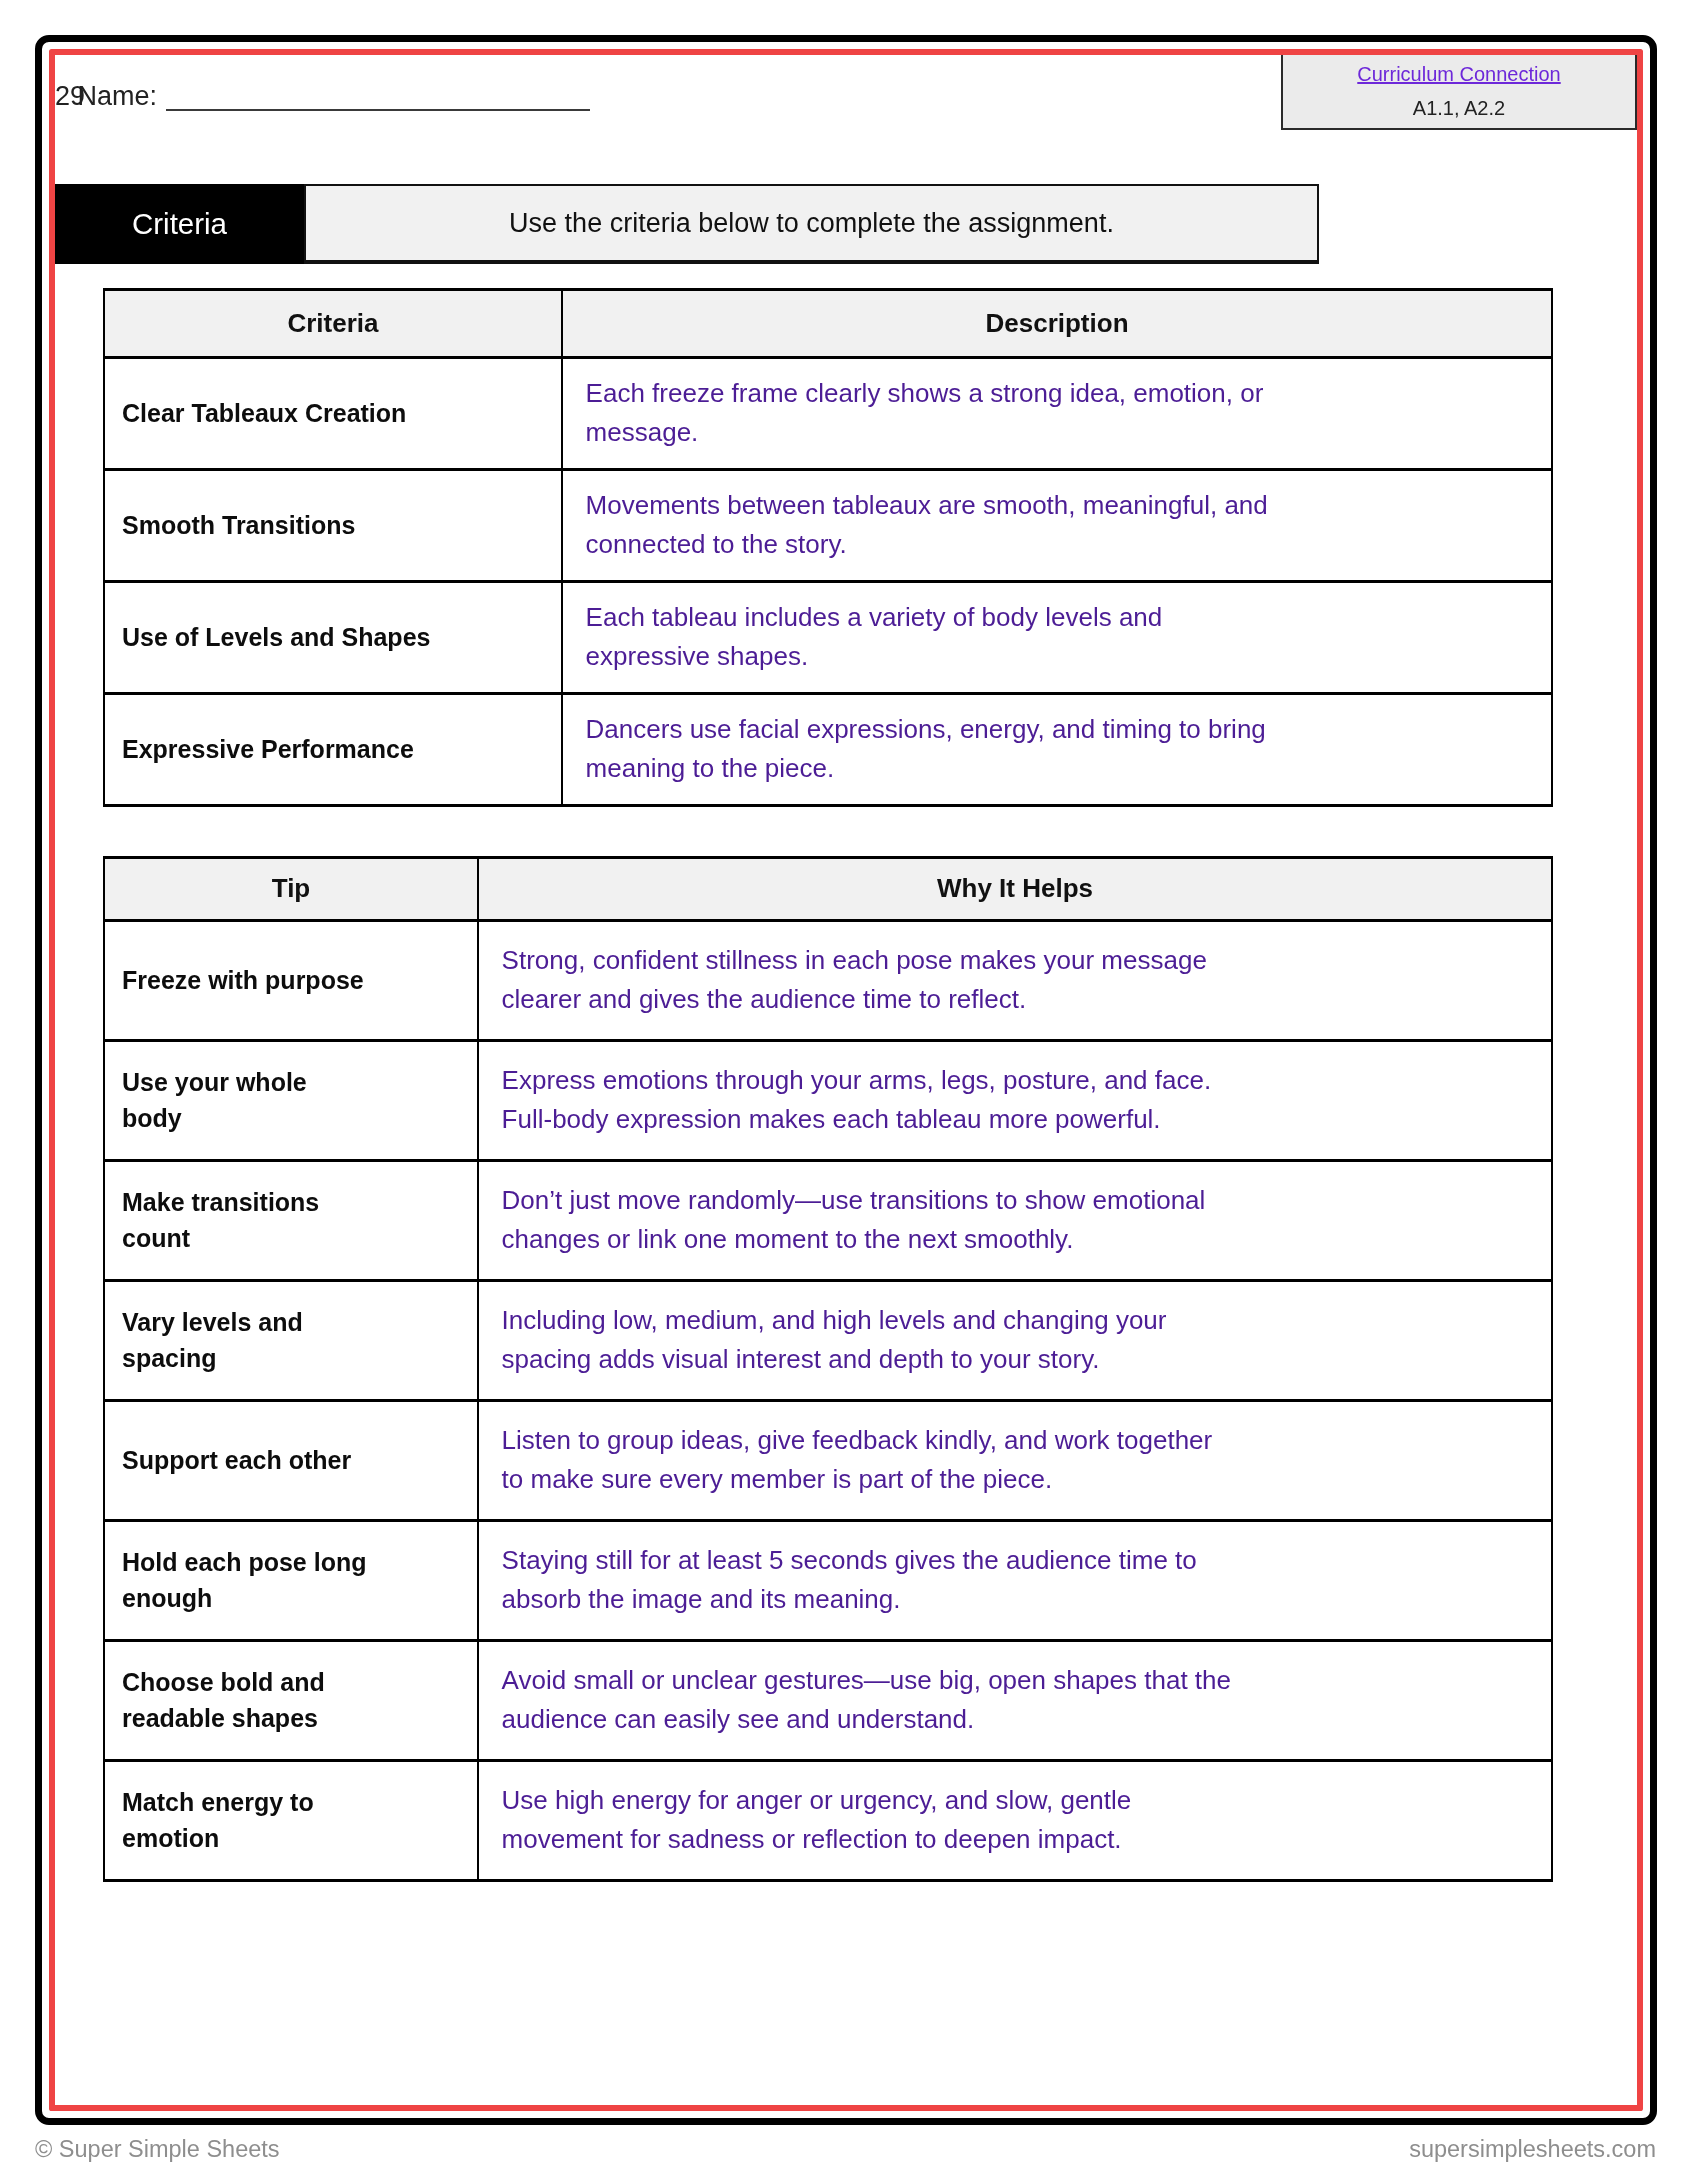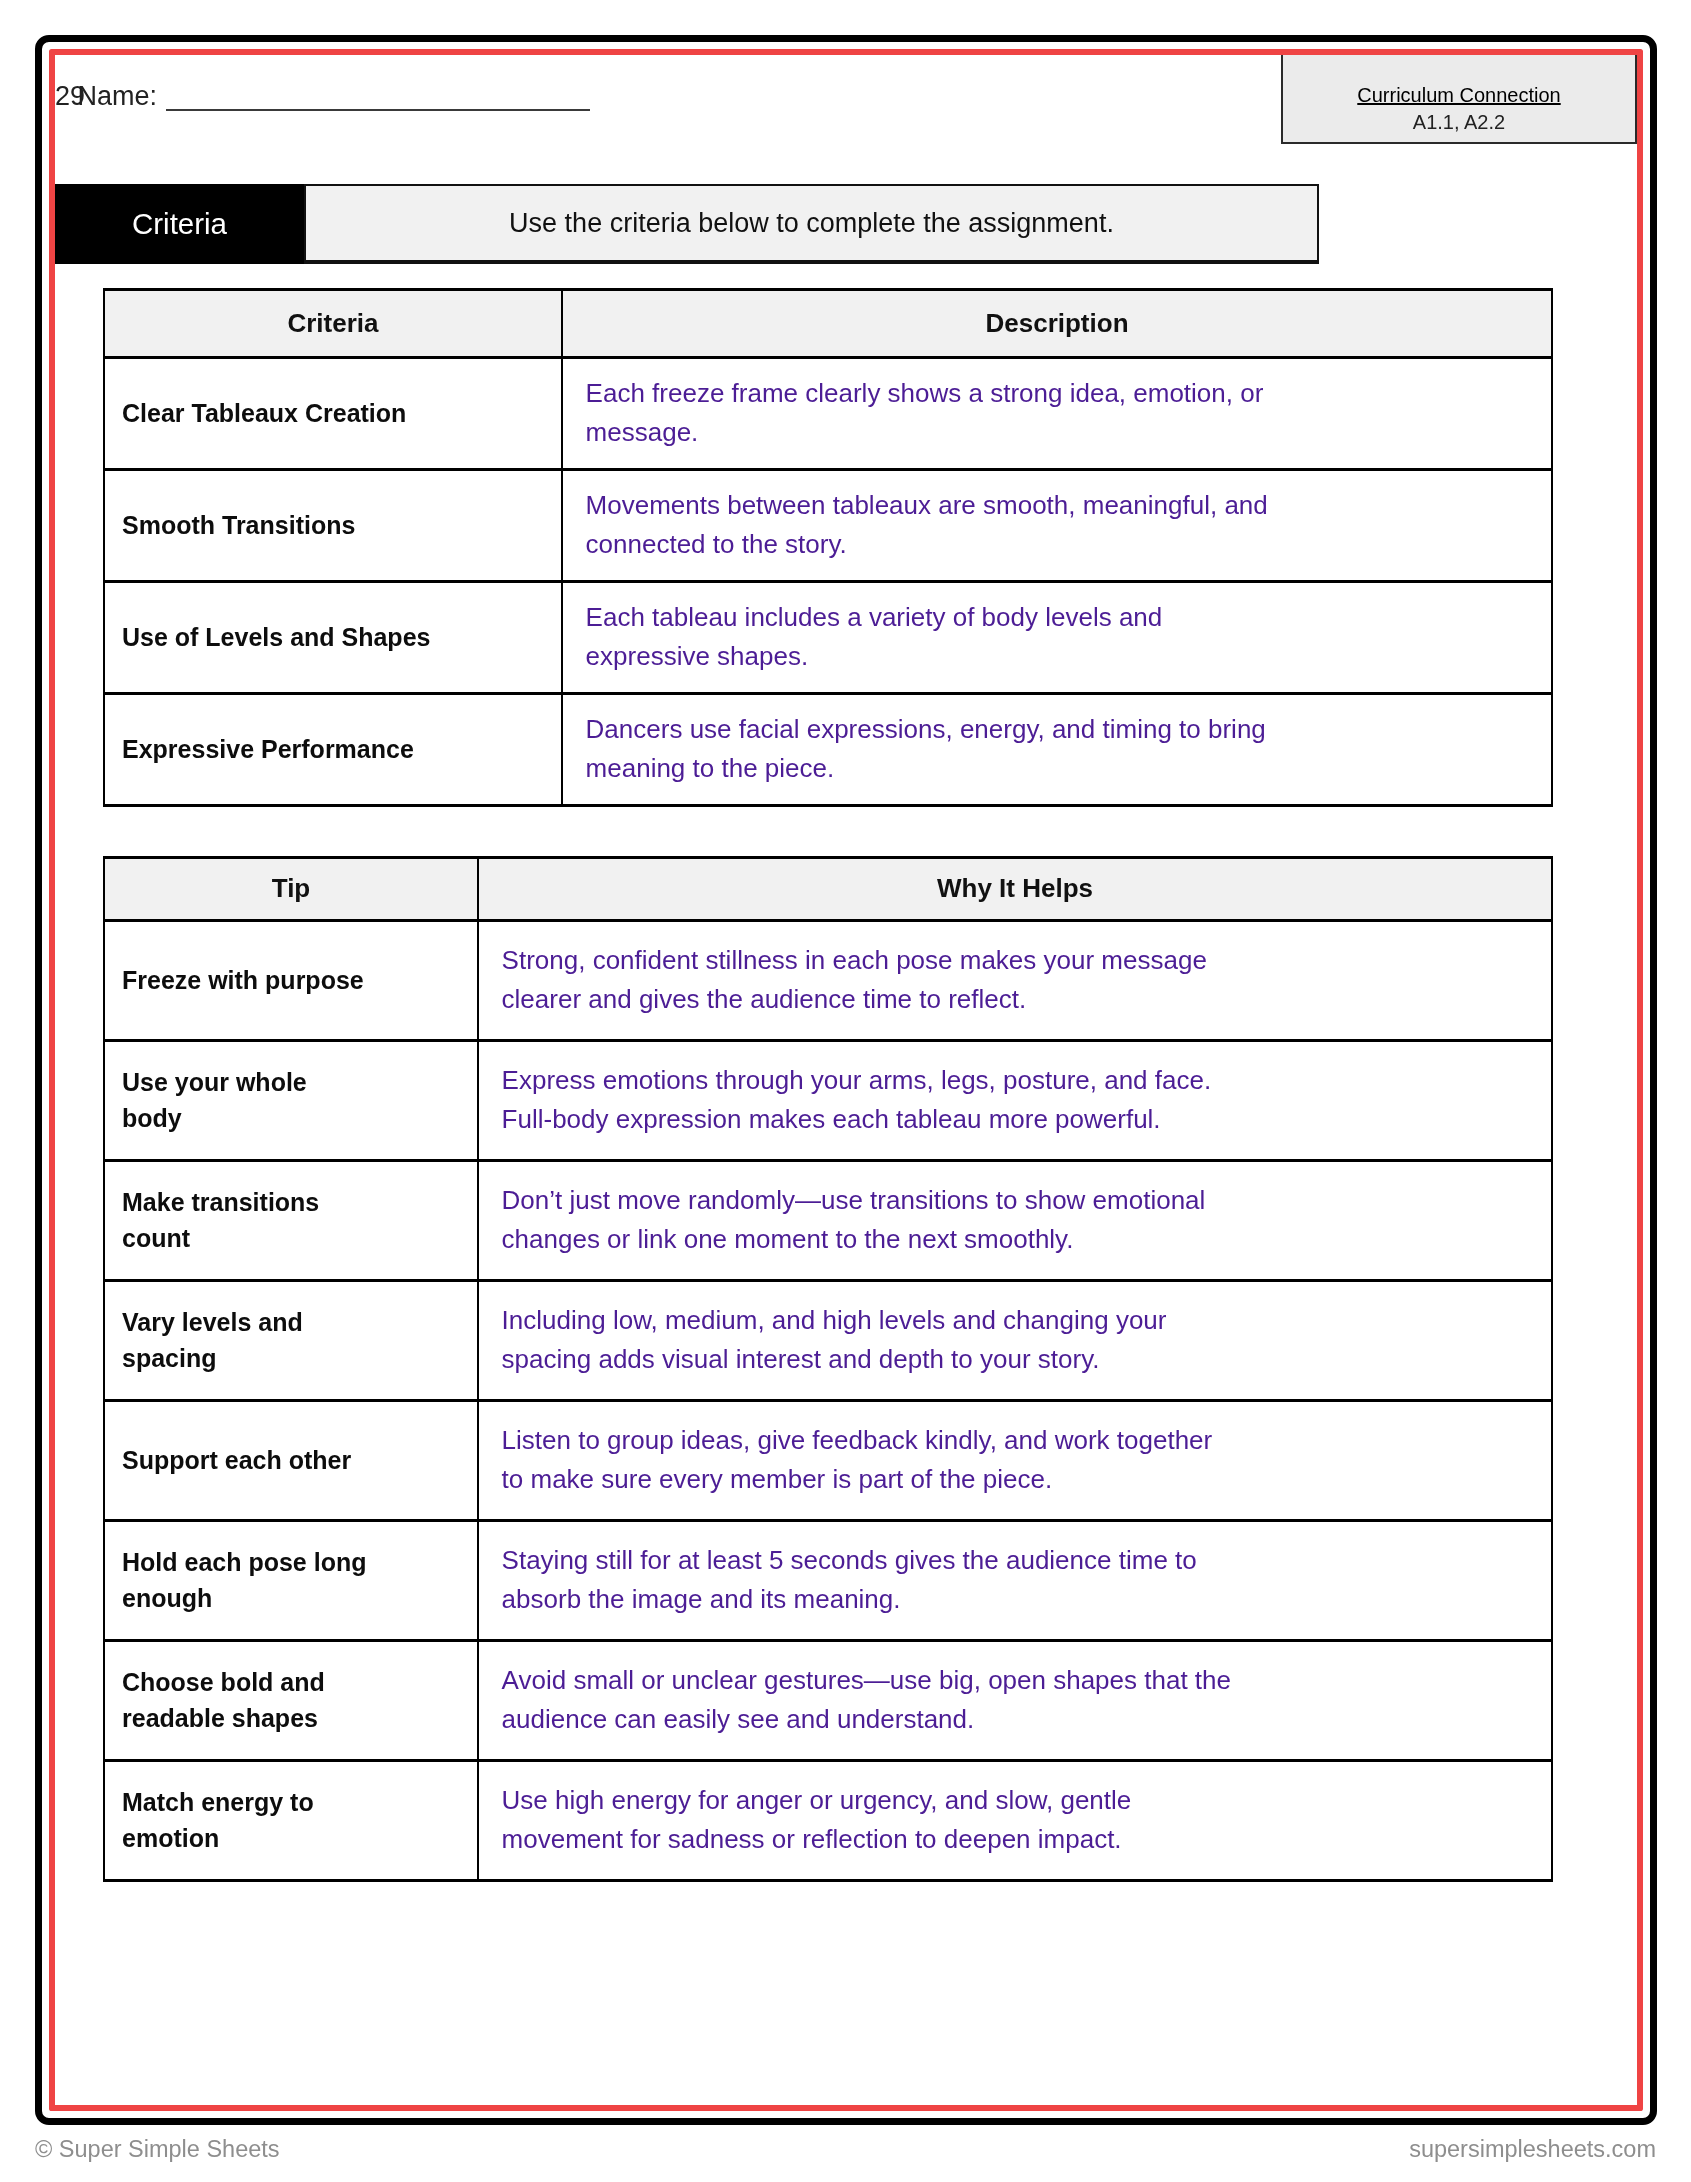--- a/index.html
+++ b/index.html
@@ -15,22 +15,22 @@
 
   
   .header { position:relative; height:129px; }
   .name-row { padding:26px 0 0 22.6px; font-size:27px; color:#222; }
   .name-blank { display:inline-block; width:424px; border-bottom:2.6px solid #3a3a3a;
     height:29.5px; margin-left:8.7px; vertical-align:-5.2px; }
   .page-number { position:absolute; top:26px; left:0; width:100%; text-align:left;
     font-size:27px; color:#222; }
   .curriculum-box { position:absolute; top:0; right:0; width:356px; background:#ebebeb;
     border:2.6px solid #2a2a2a; border-top:none; padding:7.8px 7px 8.7px 7px; text-align:center; }
-  .curriculum-title { font-size:20px; text-decoration:underline; color:#000000;margin-top:21px; }
-  .curriculum-codes { font-size:20px; color:#222; margin-top:4px; }
+  .curriculum-title { font-size:20px; text-decoration:underline; color:#6d28d9; }
+  .curriculum-codes { font-size:20px; color:#222; margin-top:11px; }
 
   
   .section-row { display:flex; align-items:stretch; height:80px; }
   .section-label { background:#000; color:#fff; display:flex; align-items:center;
     justify-content:center; font-size:29.5px; flex:none; }
   .criteria-label { width:249px; }
   .tips-label { width:149px; }
   .section-instruction { background:#f1f1f1; border:2.6px solid #111; border-bottom-width:4.3px;
     display:flex; align-items:center; justify-content:center; font-size:27px; color:#111; flex:none; }
   .criteria-instruction { width:1015px; }

